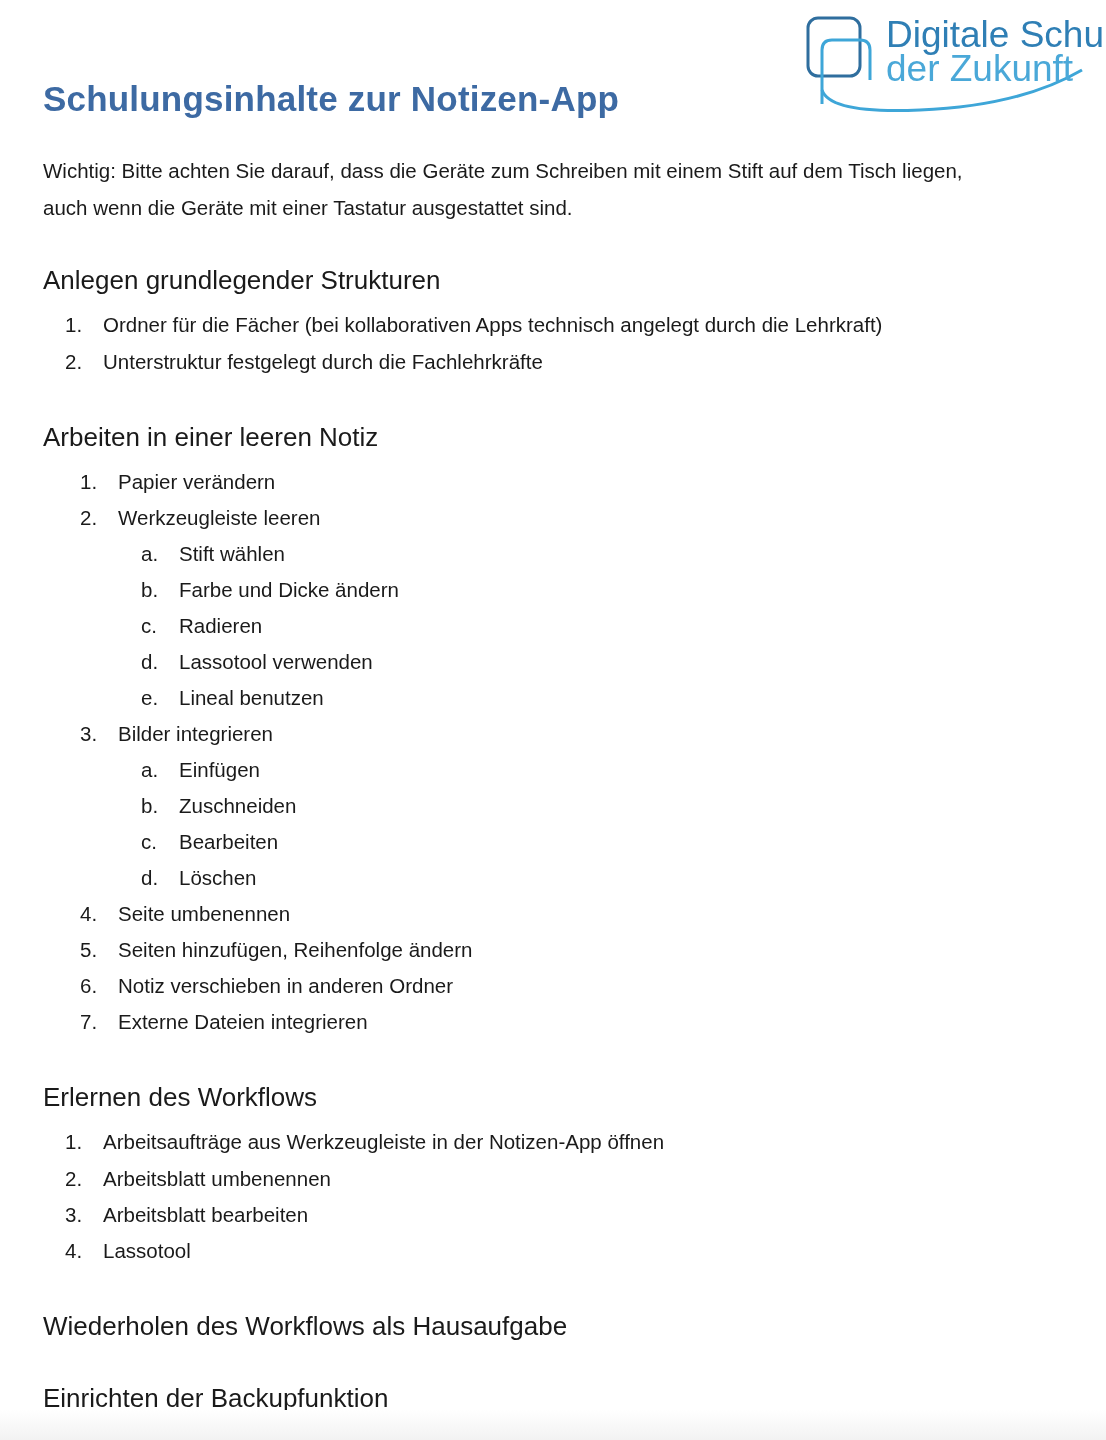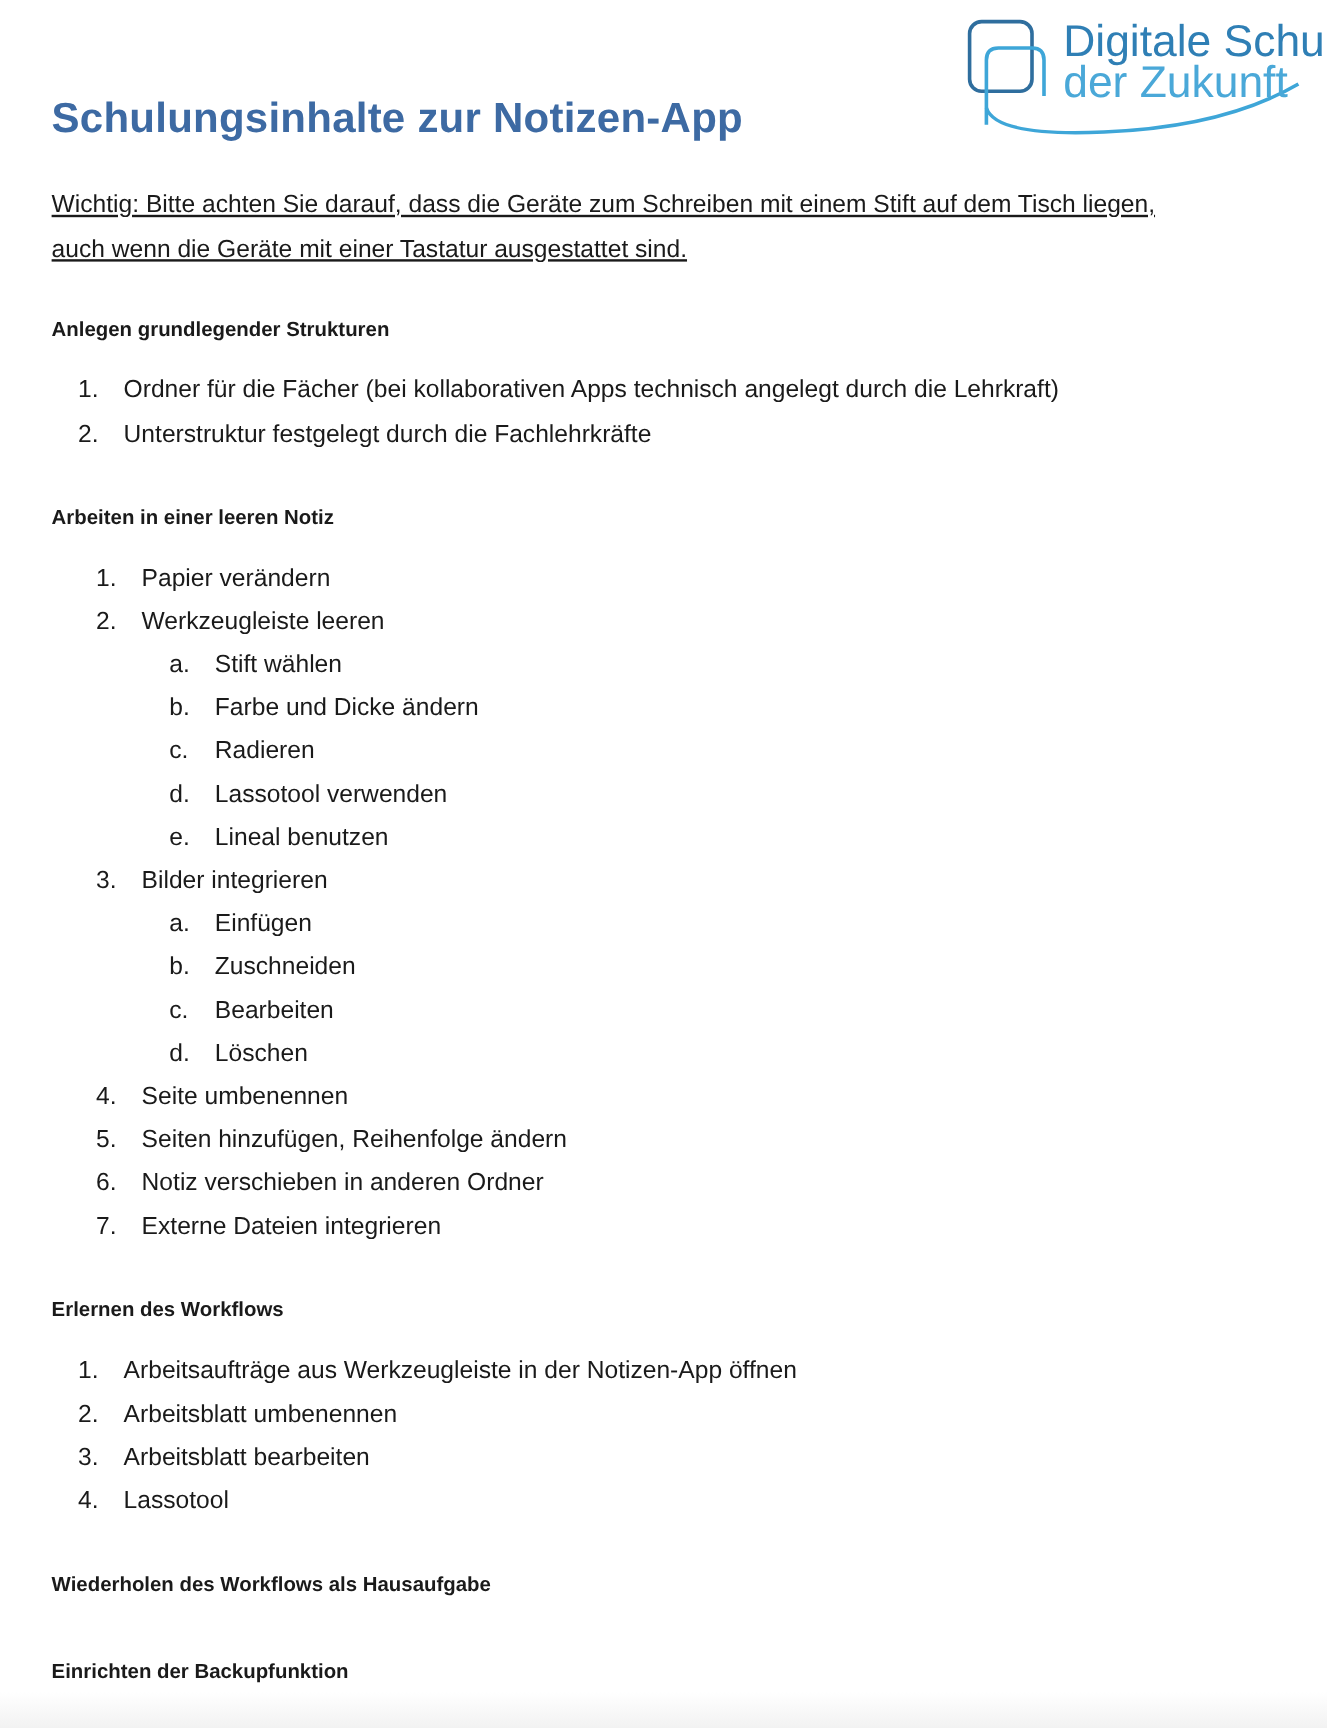--- a/index.html
+++ b/index.html
@@ -21,24 +21,24 @@
   }
   .logo { position: absolute; left: 800px; top: 10px; width: 290px; height: 110px; }
   .logo-text {
     position: absolute; left: 86px; color: #3a9bd0;
     font-size: 37px; white-space: nowrap; line-height: 1;
   }
   .logo-text.l1 { top: 6px; color: #2f7fb5; }
   .logo-text.l2 { top: 40px; color: #4aa8d8; text-align: center; }
   .intro {
     position: absolute; left: 43px; top: 152px; width: 960px;
-    font-size: 20.5px; line-height: 37px; margin: 0; text-decoration: underline;
+    font-size: 20.5px; line-height: 37px; margin: 0;
   }
   .section-heading {
-    position: absolute; left: 43px; font-size: 17px; font-weight: bold; margin: 0;
+    position: absolute; left: 43px; font-size: 26px; font-weight: normal; margin: 0;
   }
   .list-item {
     position: absolute; font-size: 20.5px; white-space: nowrap;
     display: flex;
   }
   .list-item .num { display: inline-block; width: 38px; }
 </style>
 </head>
 <body>
 

